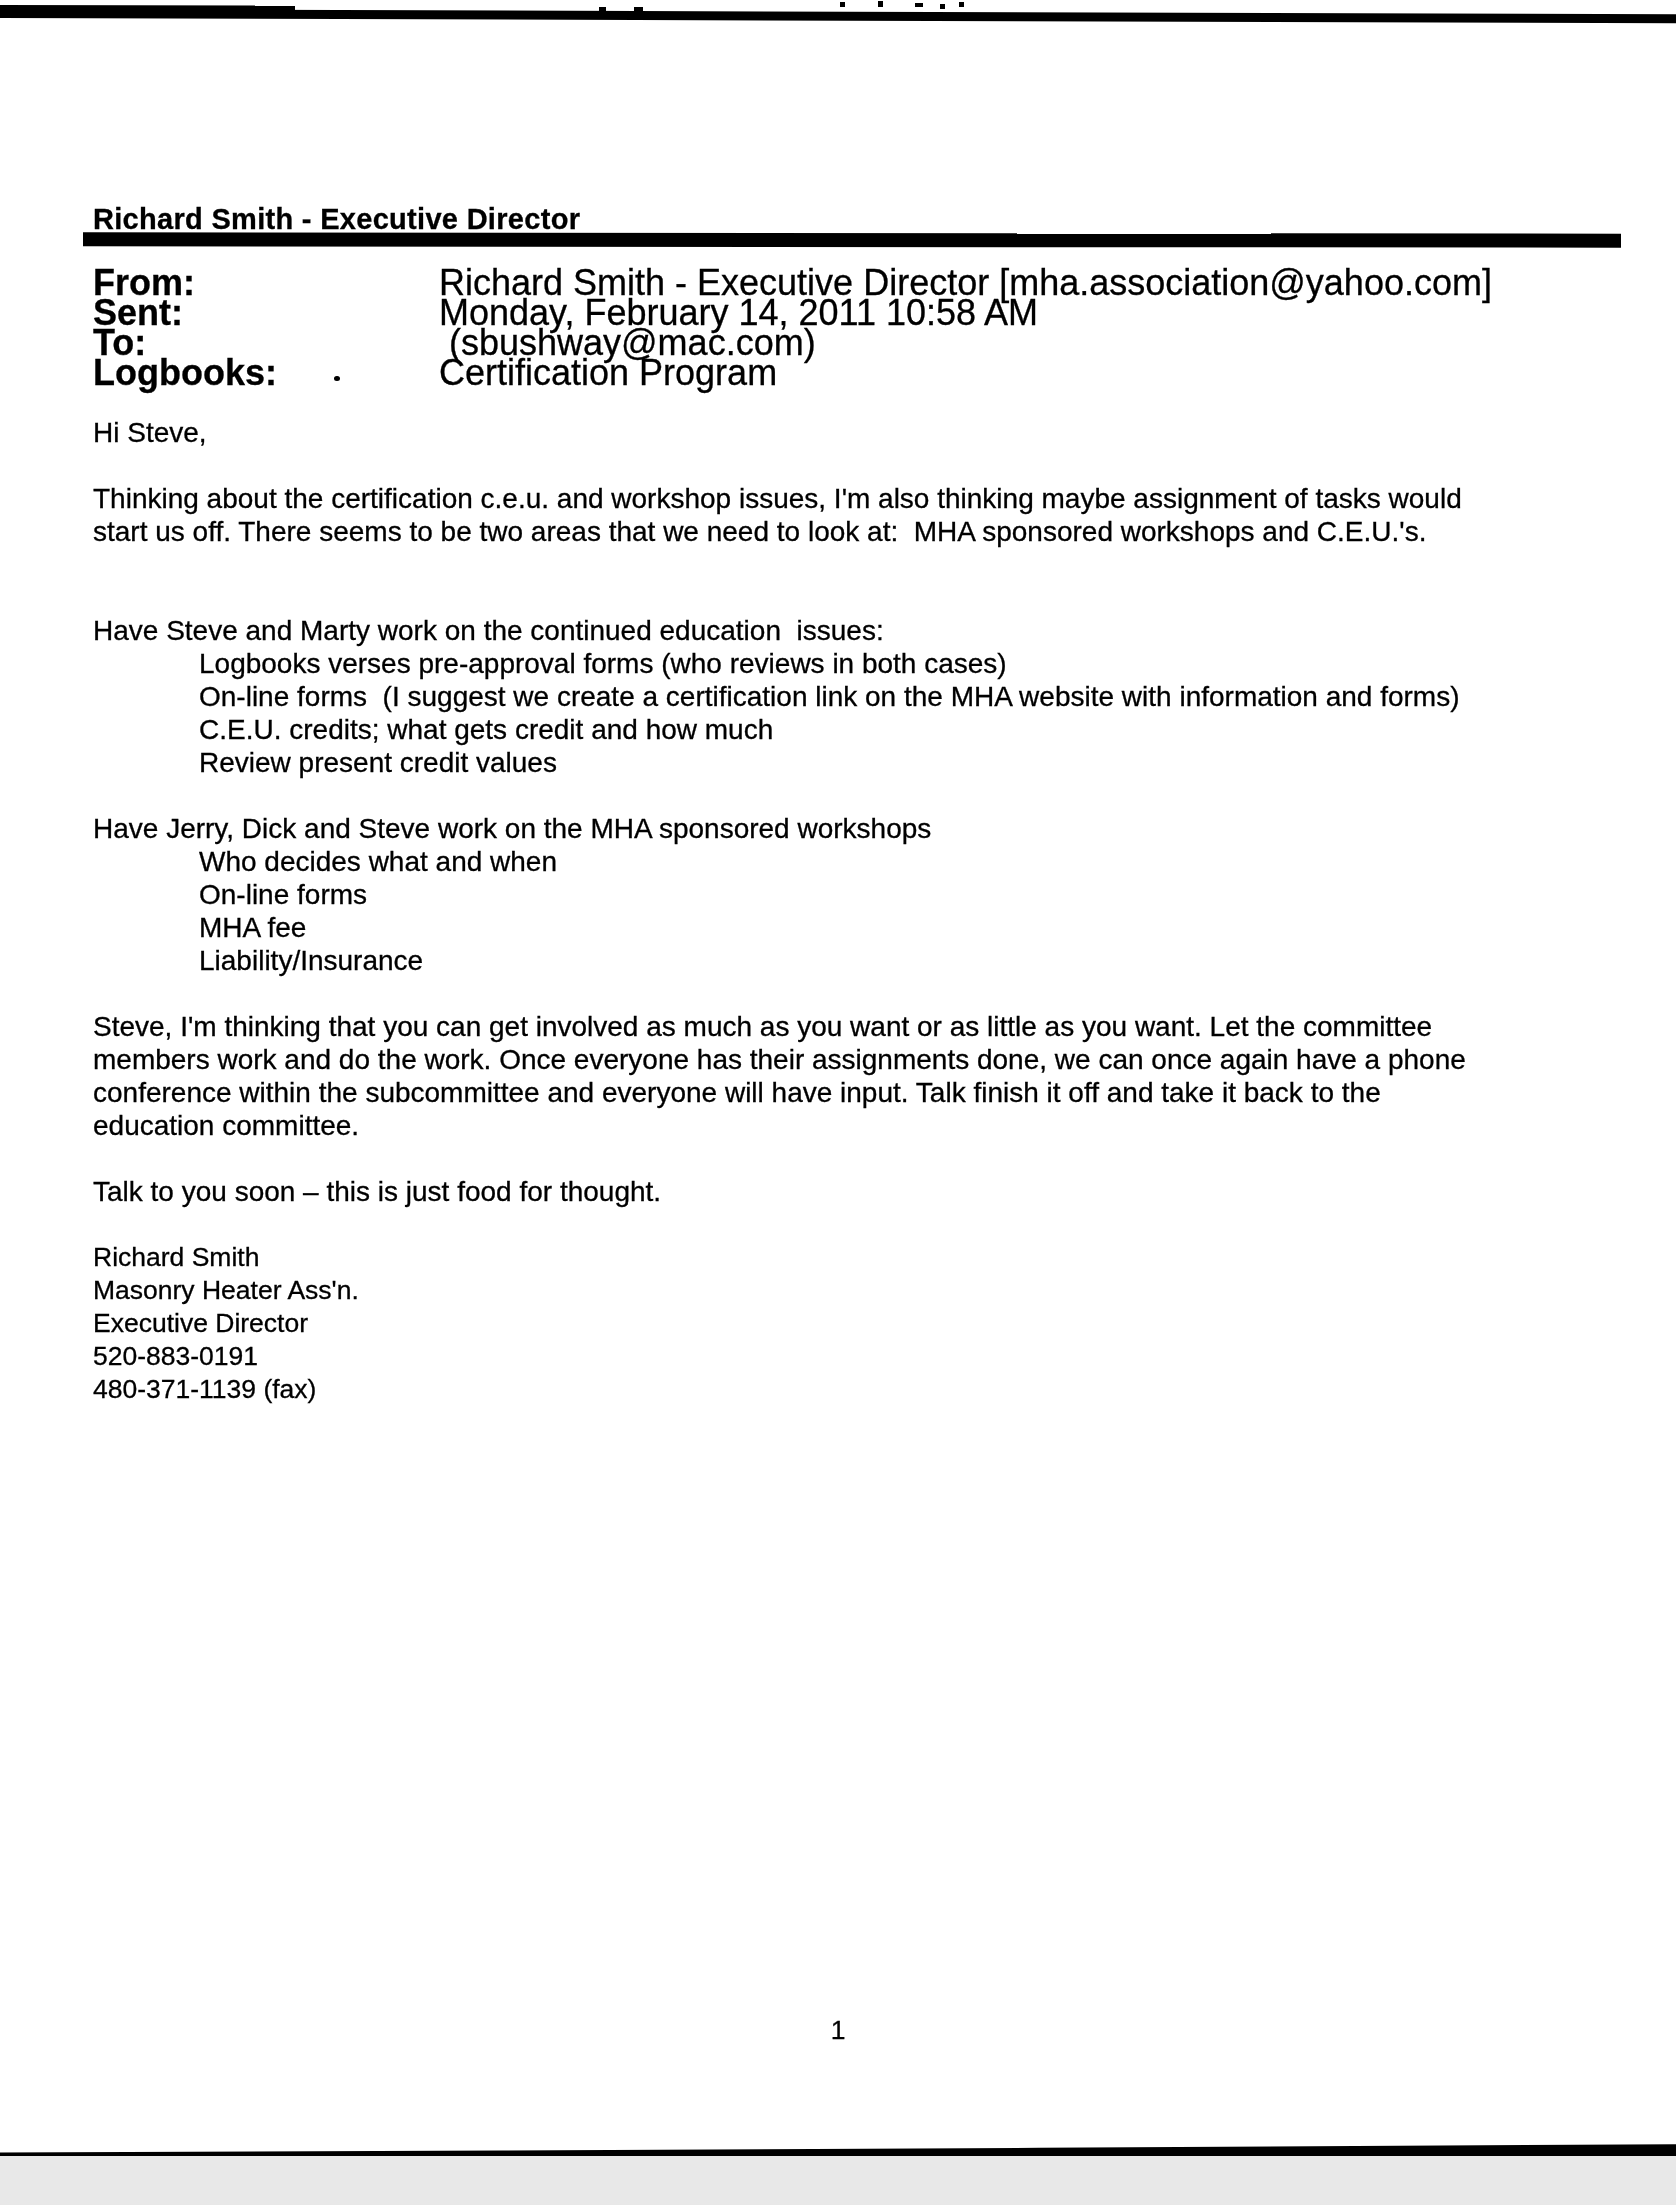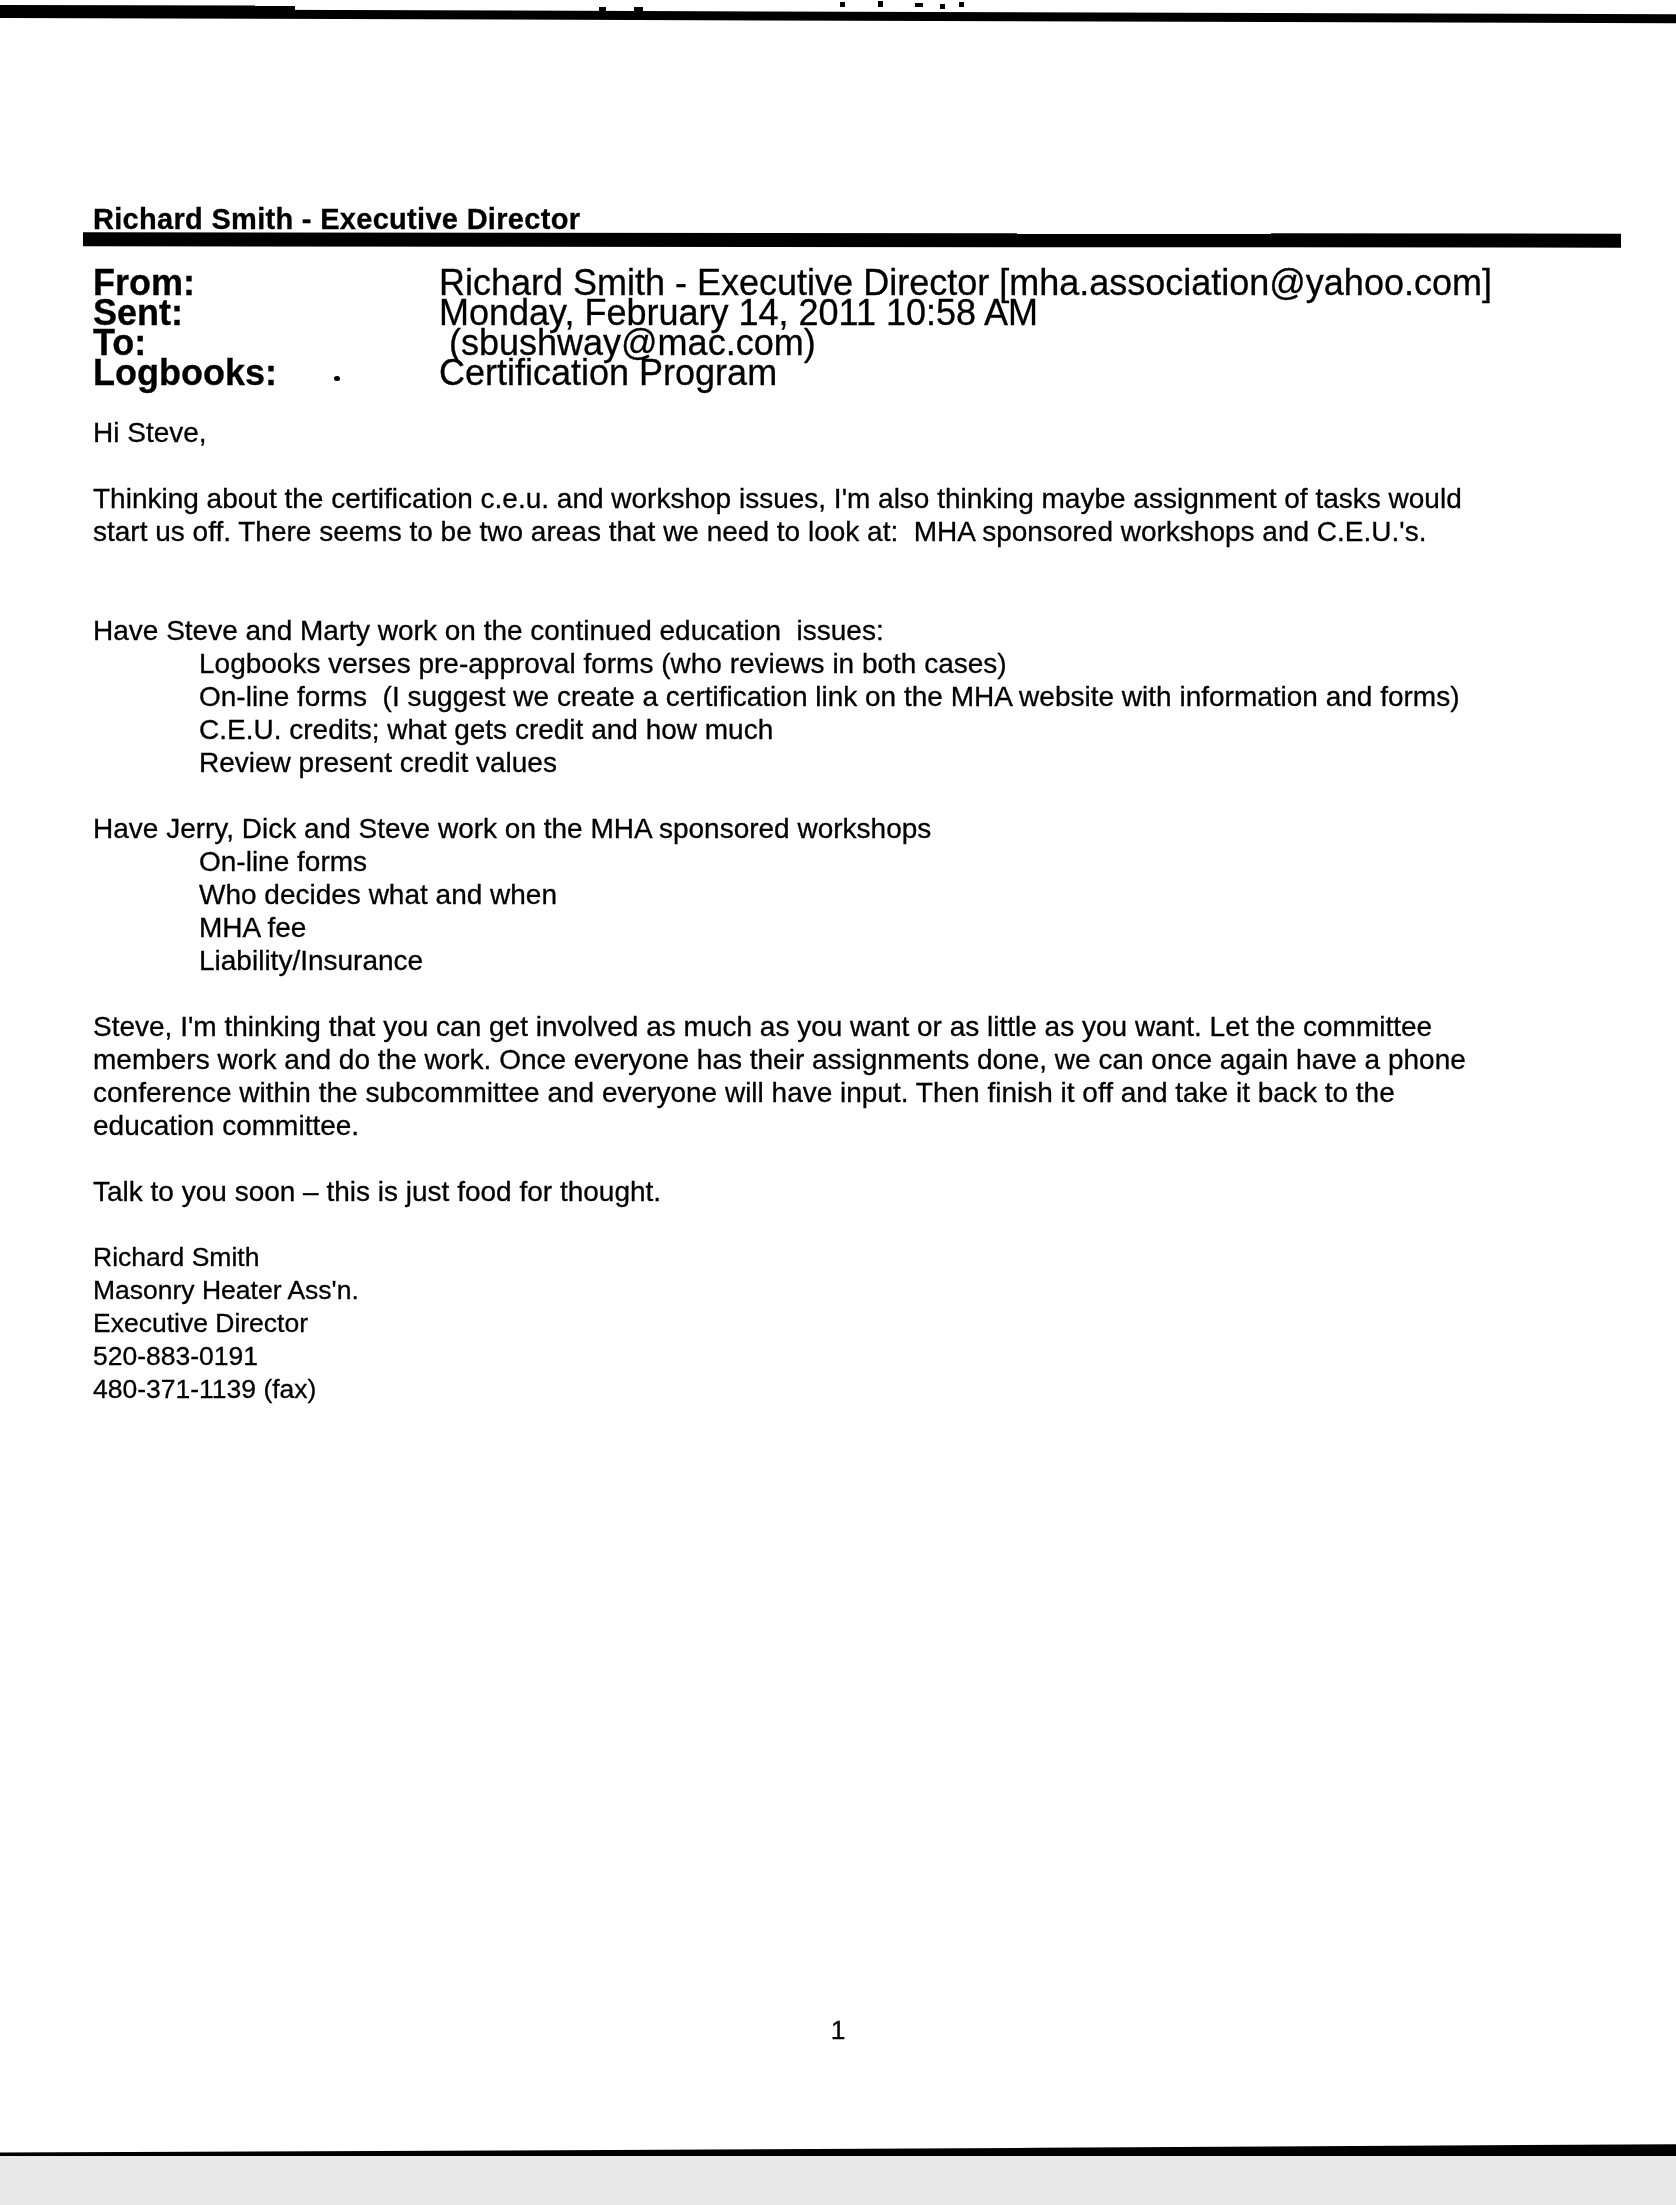--- a/index.html
+++ b/index.html
@@ -118,28 +118,28 @@
       <div class="line"><span>start us off. There seems to be two areas that we need to look at:  MHA sponsored workshops and C.E.U.'s.</span></div>
       <div class="line"></div>
       <div class="line"></div>
       <div class="line"><span>Have </span><span class="b">Steve and Marty</span><span> work on the continued education  issues:</span></div>
       <div class="line indent"><span>Logbooks verses pre-approval forms (who reviews in both cases)</span></div>
       <div class="line indent"><span>On-line forms  (I suggest we create a certification link on the MHA website with information and forms)</span></div>
       <div class="line indent"><span>C.E.U. credits; what gets credit and how much</span></div>
       <div class="line indent"><span>Review present credit values</span></div>
       <div class="line"></div>
       <div class="line"><span>Have Jerry, Dick and Steve work on the MHA sponsored workshops</span></div>
+      <div class="line indent"><span>Who decides what and when</span></div>
       <div class="line indent"><span>On-line forms</span></div>
-      <div class="line indent"><span>Who decides what and when</span></div>
       <div class="line indent"><span>MHA fee</span></div>
       <div class="line indent"><span>Liability/Insurance</span></div>
       <div class="line"></div>
       <div class="line"><span>Steve, I'm thinking that you can get involved as much as you want or as little as you want. Let the committee</span></div>
       <div class="line"><span>members work and do the work. Once everyone has their assignments done, we can once again have a phone</span></div>
-      <div class="line"><span>conference within the subcommittee and everyone will have input. Then finish it off and take it back to the</span></div>
+      <div class="line"><span>conference within the subcommittee and everyone will have input. Talk finish it off and take it back to the</span></div>
       <div class="line"><span>education committee.</span></div>
       <div class="line"></div>
       <div class="line"><span>Talk to you soon – this is just food for thought.</span></div>
       <div class="line"></div>
       <div class="line small"><span>Richard Smith</span></div>
       <div class="line small"><span>Masonry Heater Ass'n.</span></div>
       <div class="line small"><span>Executive Director</span></div>
       <div class="line small"><span>520-883-0191</span></div>
       <div class="line small"><span>480-371-1139 (fax)</span></div>
     </div>

